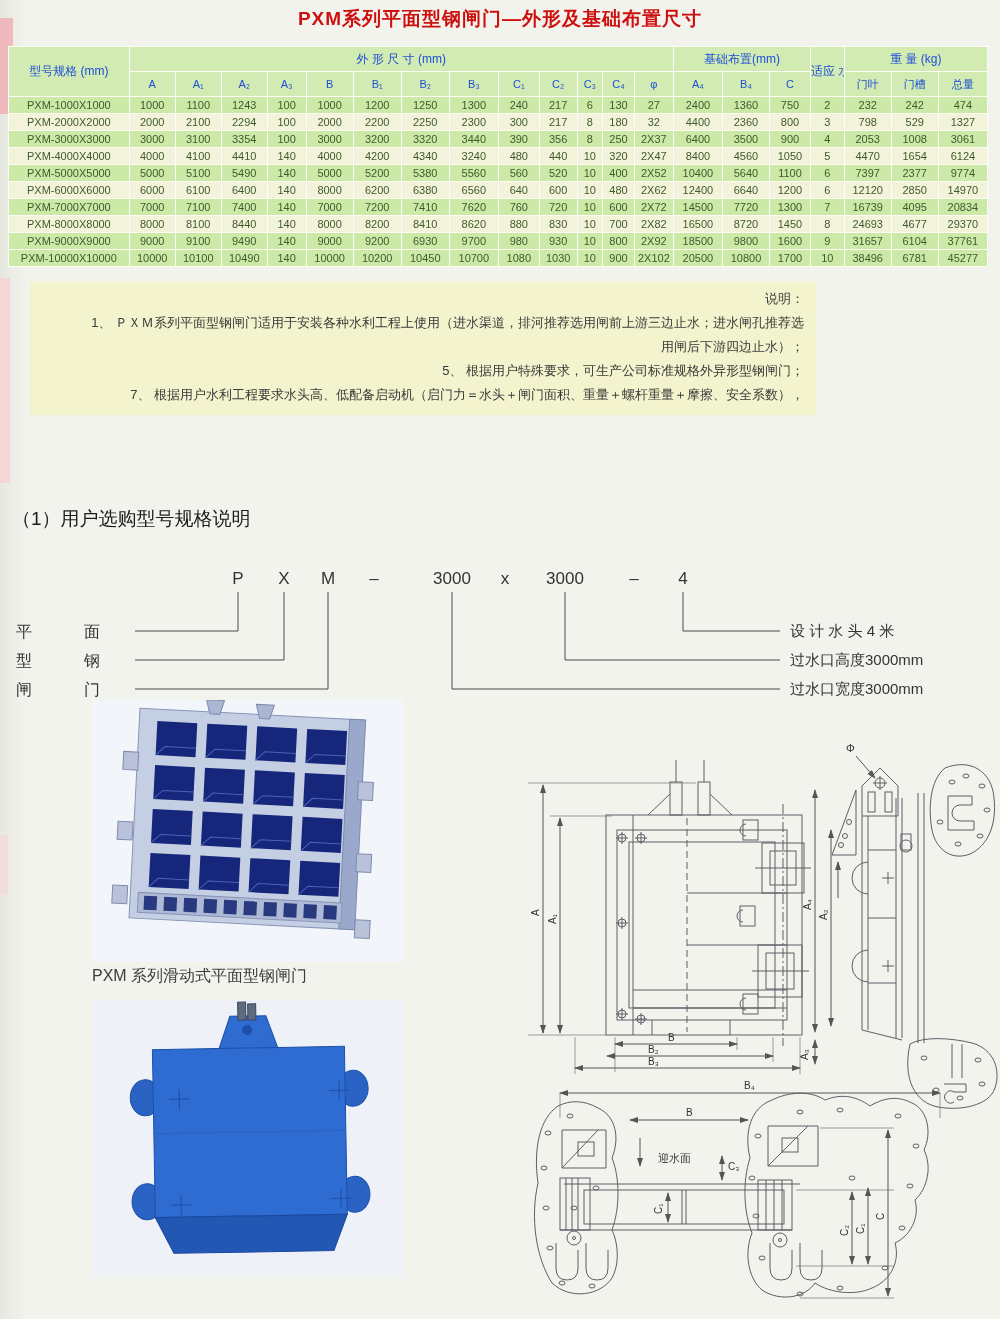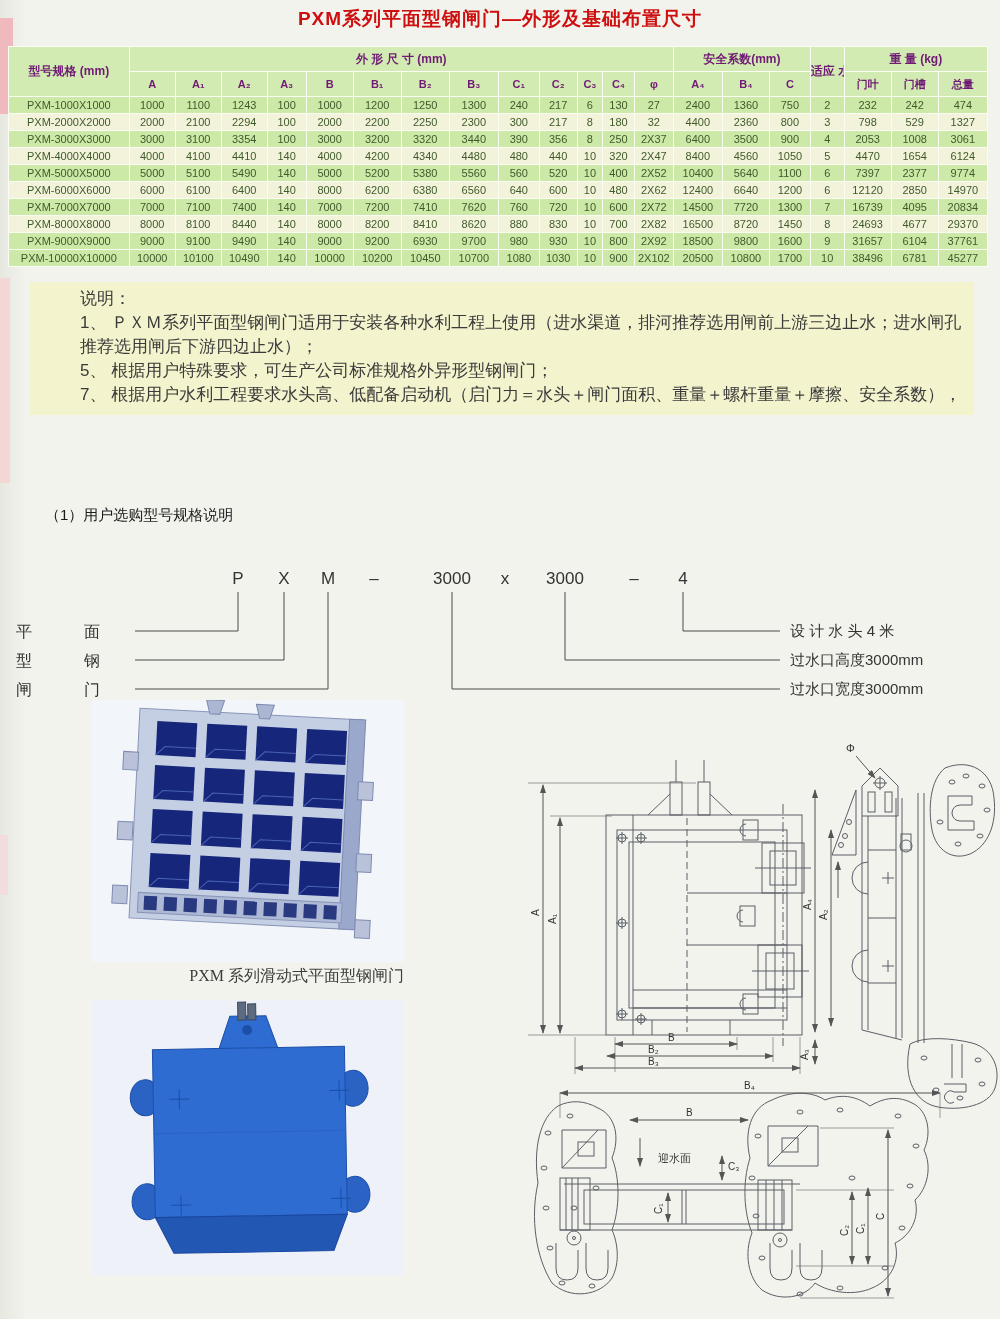--- a/index.html
+++ b/index.html
@@ -21,50 +21,50 @@
 
   table.spec{
     position:absolute;top:46px;left:8px;width:980px;
     border-collapse:collapse;table-layout:fixed;background:#d4ecb4;
   }
   table.spec th,table.spec td{
     border:1px solid #fbfdf4;text-align:center;padding:0;
     overflow:hidden;white-space:nowrap;
   }
   table.spec thead th{
-    background:#d2ebb2;font-weight:bold;color:#701a75;font-size:12px;height:24px;
+    background:#d2ebb2;font-weight:normal;color:#1d4ed8;font-size:12px;height:24px;
   }
   table.spec thead tr.cols th{font-size:11px;height:24px;}
   table.spec tbody td{
     height:16px;background:#f2f3da;font-size:11px;color:#3f5a2a;line-height:16px;
   }
   table.spec tbody tr.g td{background:#cde9a8;}
   .pre{white-space:pre-line;line-height:13px;}
 
   .notes{
-    position:absolute;left:30px;top:282px;width:944px;box-sizing:border-box;
+    position:absolute;left:30px;top:282px;width:786px;box-sizing:border-box;
     background:#f3f3cd;padding:5px 12px 8px 50px;
-    font-size:17px;line-height:24px;color:#3a3a3a;
+    font-size:13px;line-height:24px;color:#3a3a3a;text-align:right;
   }
-  .sel-heading{position:absolute;left:12px;top:506px;font-size:15px;color:#1b1b1b;margin-left:33px;}
+  .sel-heading{position:absolute;left:12px;top:506px;font-size:19px;color:#1b1b1b;}
   .sel-intro{position:absolute;left:12px;top:534px;font-size:15px;color:#1b1b1b;}
 
   .designation{position:absolute;left:0;top:556px;}
   .designation text{fill:#333;}
   .designation .token{font-size:17px;text-anchor:middle;}
   .designation .zh{font-size:16px;}
   .designation .rlabel{font-size:15px;}
   .designation line{stroke:#4a4a4a;stroke-width:1;}
 
   .photo{position:absolute;left:92px;}
   .photo1{top:700px;}
   .photo2{top:1000px;}
   .caption{
-    position:absolute;left:92px;width:312px;text-align:right;
-    font-size:16px;color:#3c3c3c;font-family:Liberation Serif, serif;
+    position:absolute;left:92px;width:312px;text-align:left;
+    font-size:16px;color:#3c3c3c;
   }
   .cap1{top:966px;}
   .cap2{top:1280px;}
 
   .drawings{position:absolute;left:500px;top:738px;}
   .drawings .ln{stroke:#5b5f66;fill:none;stroke-width:1;}
   .drawings .dim{stroke:#555;fill:none;stroke-width:1;}
   .drawings .ext{stroke:#777;fill:none;stroke-width:0.7;}
   .drawings text{font-size:10px;fill:#333;}
   .drawings text.big{font-size:11px;}
@@ -102,21 +102,21 @@
         <col style="width: 33px;">
         <col style="width: 46px;">
         <col style="width: 46px;">
         <col style="width: 48px;">
       </colgroup>
     <thead>
       <tr>
         <th rowspan="2" class="pre">型号规格
 (mm)</th>
         <th colspan="13">外 形 尺 寸 (mm)</th>
-        <th colspan="3">安全系数(mm)</th>
+        <th colspan="3">基础布置(mm)</th>
         <th rowspan="2" class="pre">适应
 水头
 (m)</th>
         <th colspan="3">重 量 (kg)</th>
       </tr>
       <tr class="cols">
           <th>A</th>
           <th>A₁</th>
           <th>A₂</th>
           <th>A₃</th>
@@ -209,21 +209,21 @@
         </tr>
         <tr>
           <td>PXM-4000X4000</td>
           <td>4000</td>
           <td>4100</td>
           <td>4410</td>
           <td>140</td>
           <td>4000</td>
           <td>4200</td>
           <td>4340</td>
-          <td>4480</td>
+          <td>3240</td>
           <td>480</td>
           <td>440</td>
           <td>10</td>
           <td>320</td>
           <td>2X47</td>
           <td>8400</td>
           <td>4560</td>
           <td>1050</td>
           <td>5</td>
           <td>4470</td>

